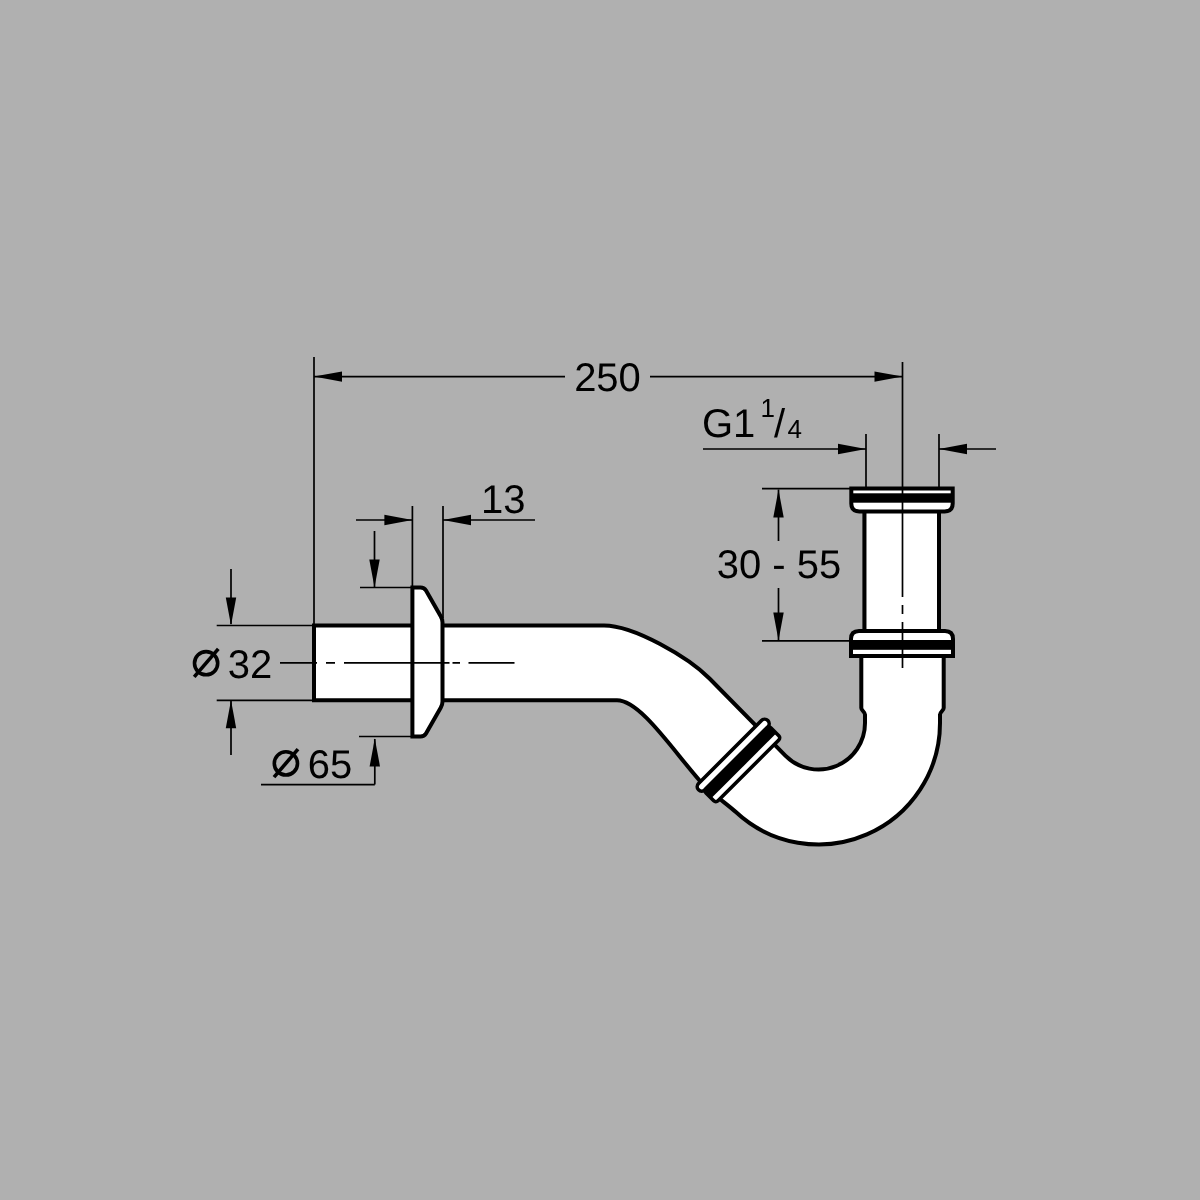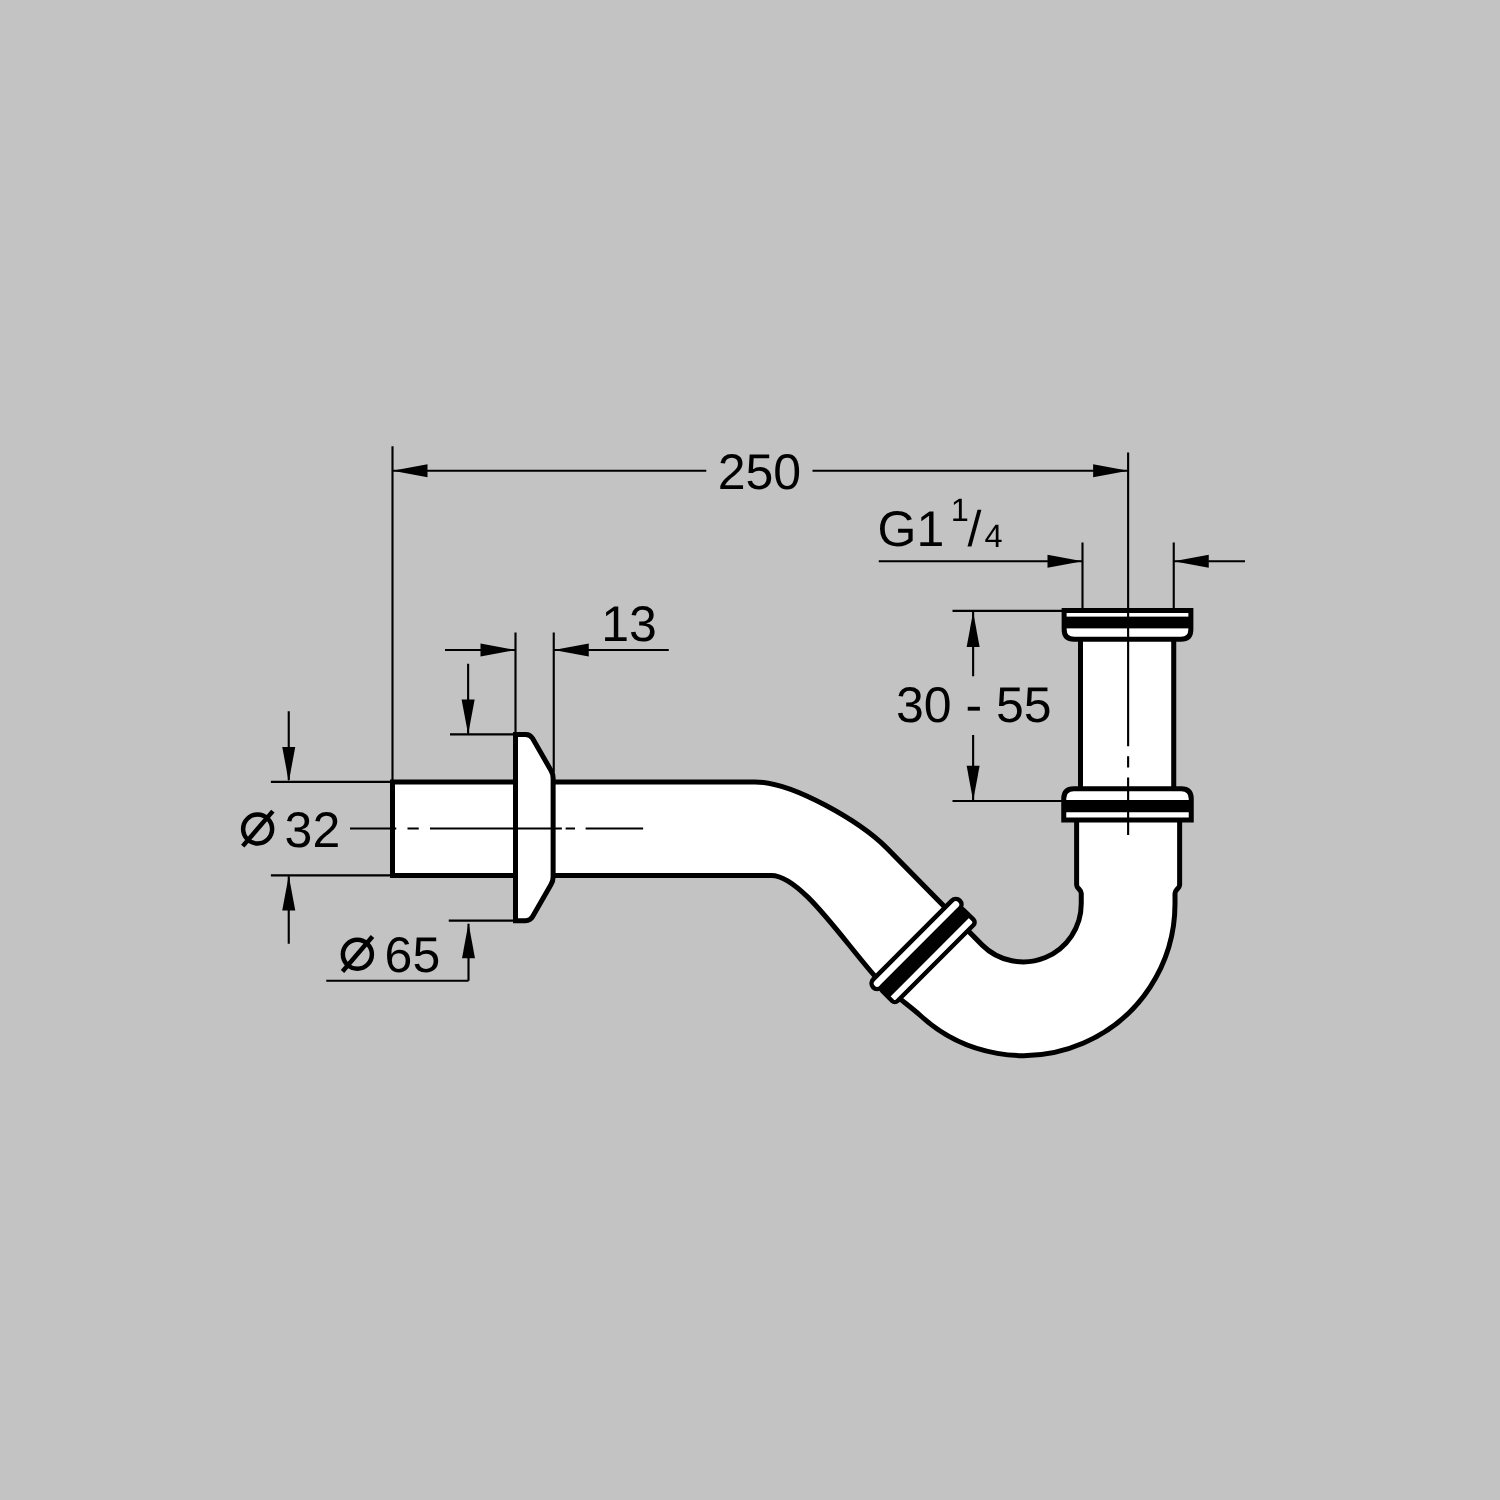--- a/index.html
+++ b/index.html
@@ -4,21 +4,21 @@
 <style>
   html, body {
     margin: 0;
     padding: 0;
     background: #ffffff;
   }
   .canvas {
     position: relative;
     width: 1200px;
     height: 1200px;
-    background: #fdba74;
+    background: #84cc16;
     font-family: "Liberation Sans", sans-serif;
     filter: grayscale(1);
   }
   svg { display: block; }
   .thick { stroke: #000000; stroke-width: 4; fill: none; }
   .thin  { stroke: #000000; stroke-width: 1.7; fill: none; }
   text { -webkit-font-smoothing: antialiased; text-rendering: geometricPrecision; }
   .dimtext { font-family: "Liberation Sans", sans-serif; font-size: 40px; fill: #000000; }
   .dimtext-small { font-family: "Liberation Sans", sans-serif; font-size: 26px; fill: #000000; }
 </style>

